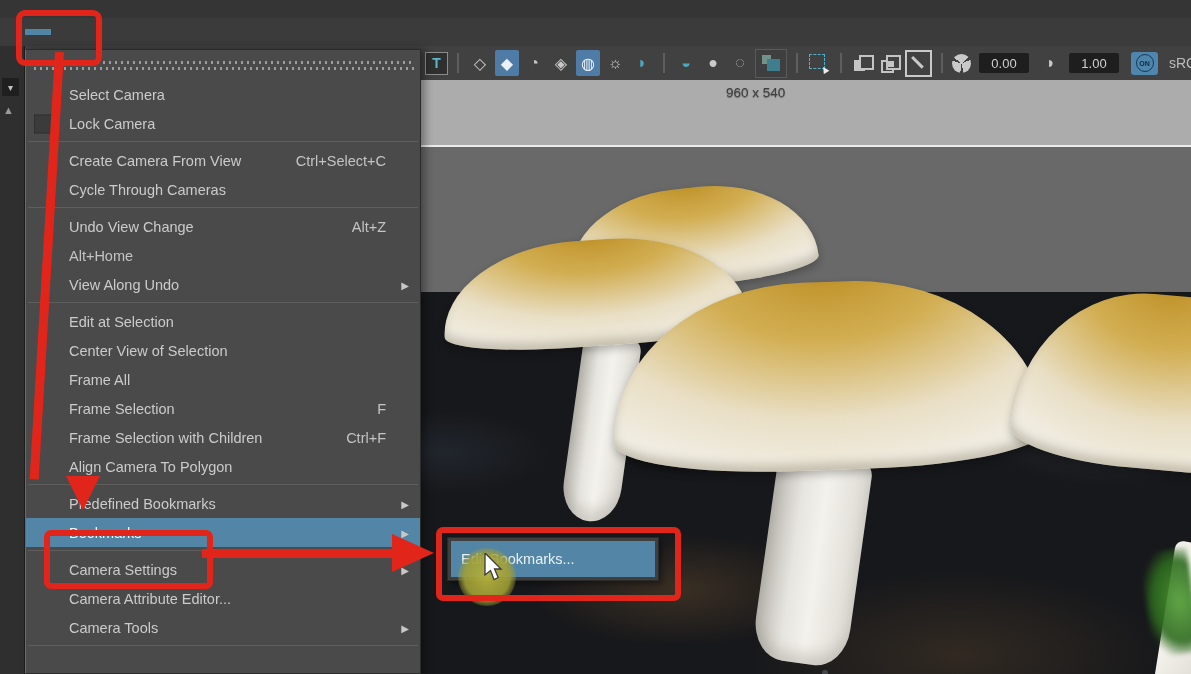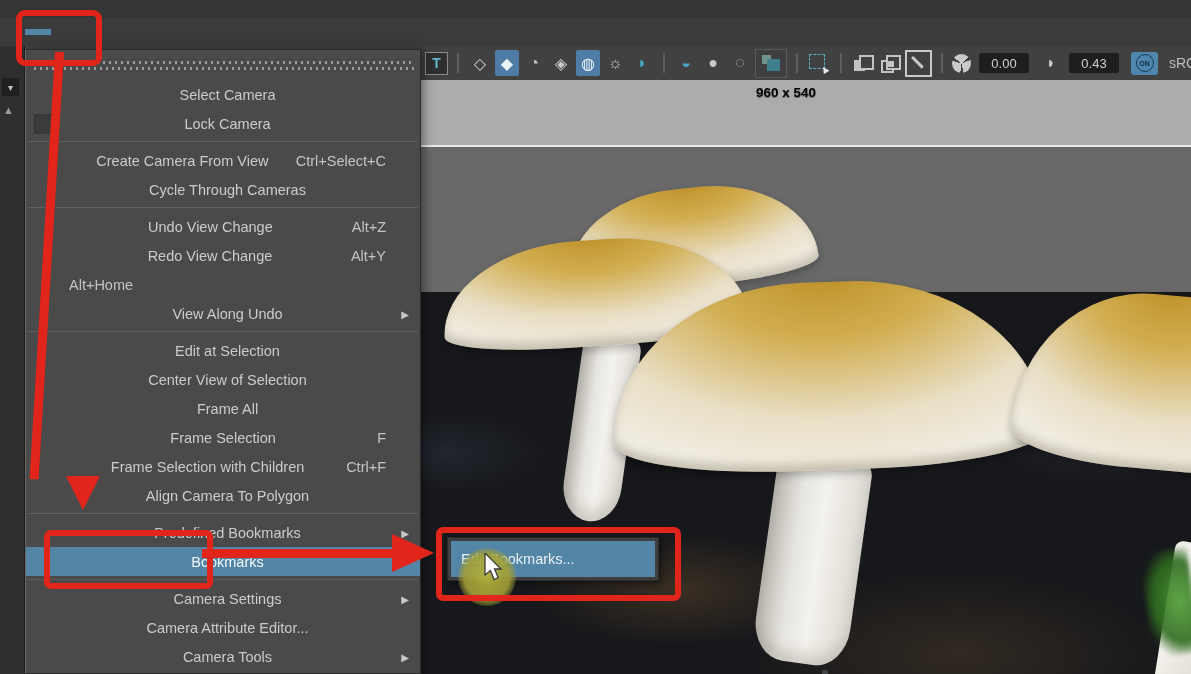--- a/index.html
+++ b/index.html
@@ -47,22 +47,22 @@
   
   .leftstrip{position:absolute;left:0;top:46px;width:24px;bottom:0;background:#2F2F2F;
              border-right:1px solid #1E1E1E;z-index:10;}
   .ls-ic1{position:absolute;left:2px;top:32px;width:17px;height:18px;background:#1F1F1F;color:#C2C2C2;
           font-size:10px;display:flex;align-items:center;justify-content:center;}
   .ls-ic2{position:absolute;left:3px;top:58px;color:#9A9A9A;font-size:11px;}
   
   .scene{position:absolute;left:24px;top:80px;right:0;bottom:0;overflow:hidden;background:#696969;z-index:5;}
   .band-light{position:absolute;left:0;top:0;right:0;height:65px;background:#ACACAC;
               border-bottom:2px solid #EBEBEB;}
-  .res-label{position:absolute;left:702px;top:5px;width:120px;text-align:center;color:#000000;
-             font-size:13.5px;font-weight:bold;text-shadow:0 1px 1px rgba(0,0,0,.4);}
+  .res-label{position:absolute;left:702px;top:5px;width:120px;color:#404040;
+             font-size:13.5px;font-weight:normal;text-shadow:0 1px 1px rgba(0,0,0,.4);}
   .band-mid{position:absolute;left:0;top:67px;right:0;height:145px;background:#696969;}
   .floor{position:absolute;left:0;top:212px;right:0;bottom:0;background-color:#17181B;
     background-image:
       radial-gradient(ellipse 220px 90px at 14% 25%, rgba(96,118,142,.28), transparent 70%),
       radial-gradient(ellipse 260px 110px at 6% 78%, rgba(70,90,110,.22), transparent 70%),
       radial-gradient(ellipse 210px 80px at 56% 78%, rgba(116,84,48,.38), transparent 70%),
       radial-gradient(ellipse 300px 120px at 80% 95%, rgba(105,78,48,.32), transparent 70%),
       radial-gradient(ellipse 180px 70px at 93% 38%, rgba(85,100,120,.22), transparent 70%),
       radial-gradient(ellipse 150px 60px at 36% 42%, rgba(60,75,95,.26), transparent 70%);}
   .specks{position:absolute;left:40px;top:260px;width:2px;height:2px;border-radius:50%;
@@ -81,21 +81,21 @@
     box-shadow:inset 0 -10px 14px rgba(110,105,95,.25);}
   .cap-shadow{position:absolute;border-radius:50%;background:radial-gradient(ellipse, rgba(0,0,0,.5), transparent 70%);
     filter:blur(4px);}
   .wedge{position:absolute;background:linear-gradient(115deg,#F2F0EA 40%,#D5D2CA 90%);
     transform:rotate(9deg);border-radius:8px 0 0 0;}
   .greenpatch{position:absolute;background:radial-gradient(ellipse at 70% 50%, #4F9D33 0%, #2E6B1F 55%, transparent 80%);
     filter:blur(2px);transform:rotate(-8deg);opacity:.9;}
   
   .menu-panel{position:absolute;left:25px;top:49px;width:396px;bottom:0;background:#4A4A4A;
     border:1px solid #2B2B2B;border-left:1px solid #6A6A6A;box-sizing:border-box;
-    box-shadow:4px 0 8px rgba(0,0,0,.35);z-index:40;padding-top:8px;text-align:center;}
+    box-shadow:4px 0 8px rgba(0,0,0,.35);z-index:40;padding-top:8px;}
   .tearoff{height:12px;margin:2px 5px 8px 5px;
     background:repeating-linear-gradient(90deg,#9C9C9C 0 2px,transparent 2px 6px) 0 1px/100% 3px no-repeat,
                repeating-linear-gradient(90deg,#9C9C9C 0 2px,transparent 2px 6px) 3px 7px/100% 3px no-repeat;}
   .menu-row{height:29px;display:flex;align-items:center;position:relative;
     padding:0 10px 0 43px;font-size:14.5px;color:#CBCBCB;cursor:default;}
   .menu-row.highlighted{background:#5285A6;color:#F2F7FA;}
   .mi-label{flex:1;white-space:nowrap;}
   .mi-shortcut{margin-right:24px;color:#C4C4C4;white-space:nowrap;}
   .menu-row.highlighted .mi-shortcut{color:#E8F0F5;}
   .mi-arrow{position:absolute;right:11px;top:50%;transform:translateY(-50%);font-size:10px;color:#C8C8C8;}
@@ -176,21 +176,21 @@
       <span class="b"></span>
       <span class="inner"></span>
     </div>
     <div class="pick">
       <span class="pen"></span>
     </div>
     <div class="tsep"></div>
     <div class="apt"></div>
     <div class="tfield">0.00</div>
     <div class="tool-ic">◑</div>
-    <div class="tfield">0.43</div>
+    <div class="tfield">1.00</div>
     <div class="onbtn">
       <span class="oncirc">ON</span>
     </div>
     <div class="srgb">sRGB</div>
   </div>
 
   <div class="leftstrip">
     <div class="ls-ic1">▾</div>
     <div class="ls-ic2">▲</div>
   </div>
@@ -248,26 +248,20 @@
 
           <span class="mi-label">Cycle Through Cameras</span>
           <span class="mi-shortcut empty"></span>
 
         </div>
         <div class="menu-sep"></div>
         <div class="menu-row">
 
           <span class="mi-label">Undo View Change</span>
           <span class="mi-shortcut">Alt+Z</span>
-
-        </div>
-        <div class="menu-row">
-
-          <span class="mi-label">Redo View Change</span>
-          <span class="mi-shortcut">Alt+Y</span>
 
         </div>
         <div class="menu-row">
 
           <span class="mi-shortcut">Alt+Home</span>
 
         </div>
         <div class="menu-row">
 
           <span class="mi-label">View Along Undo</span>

